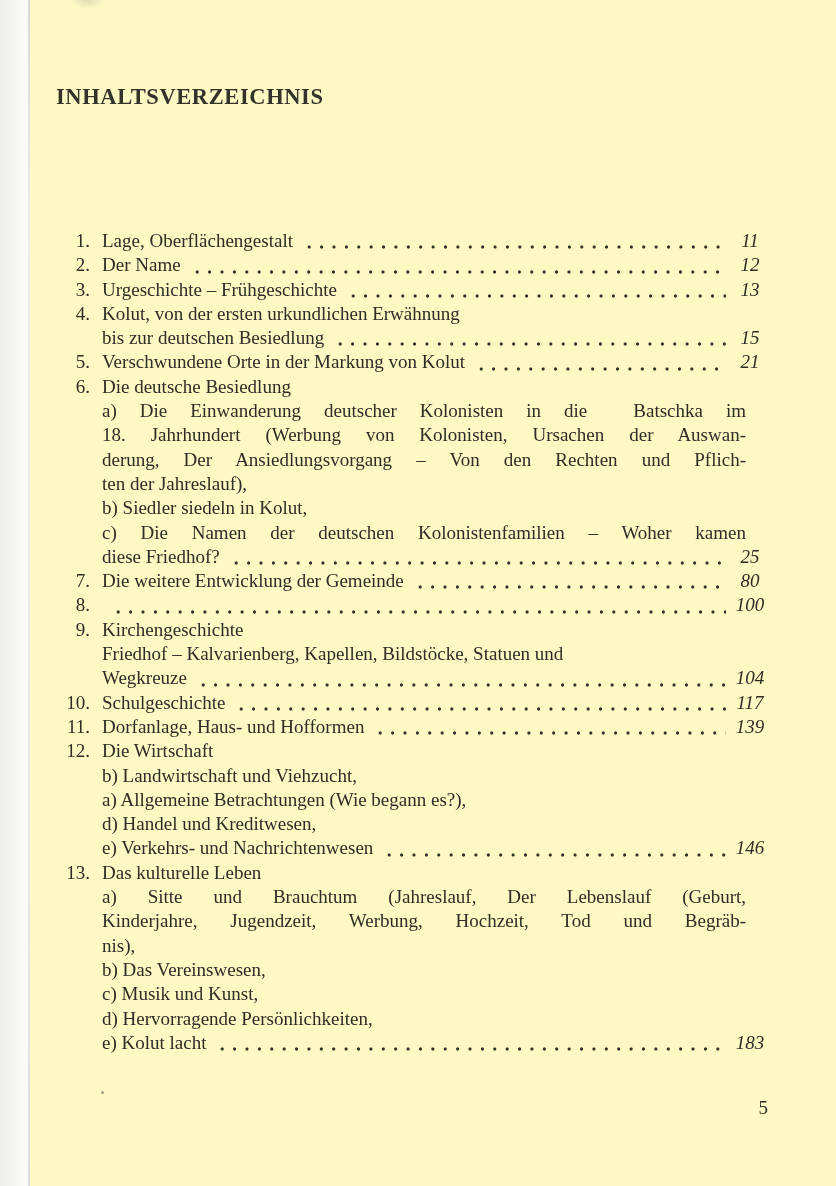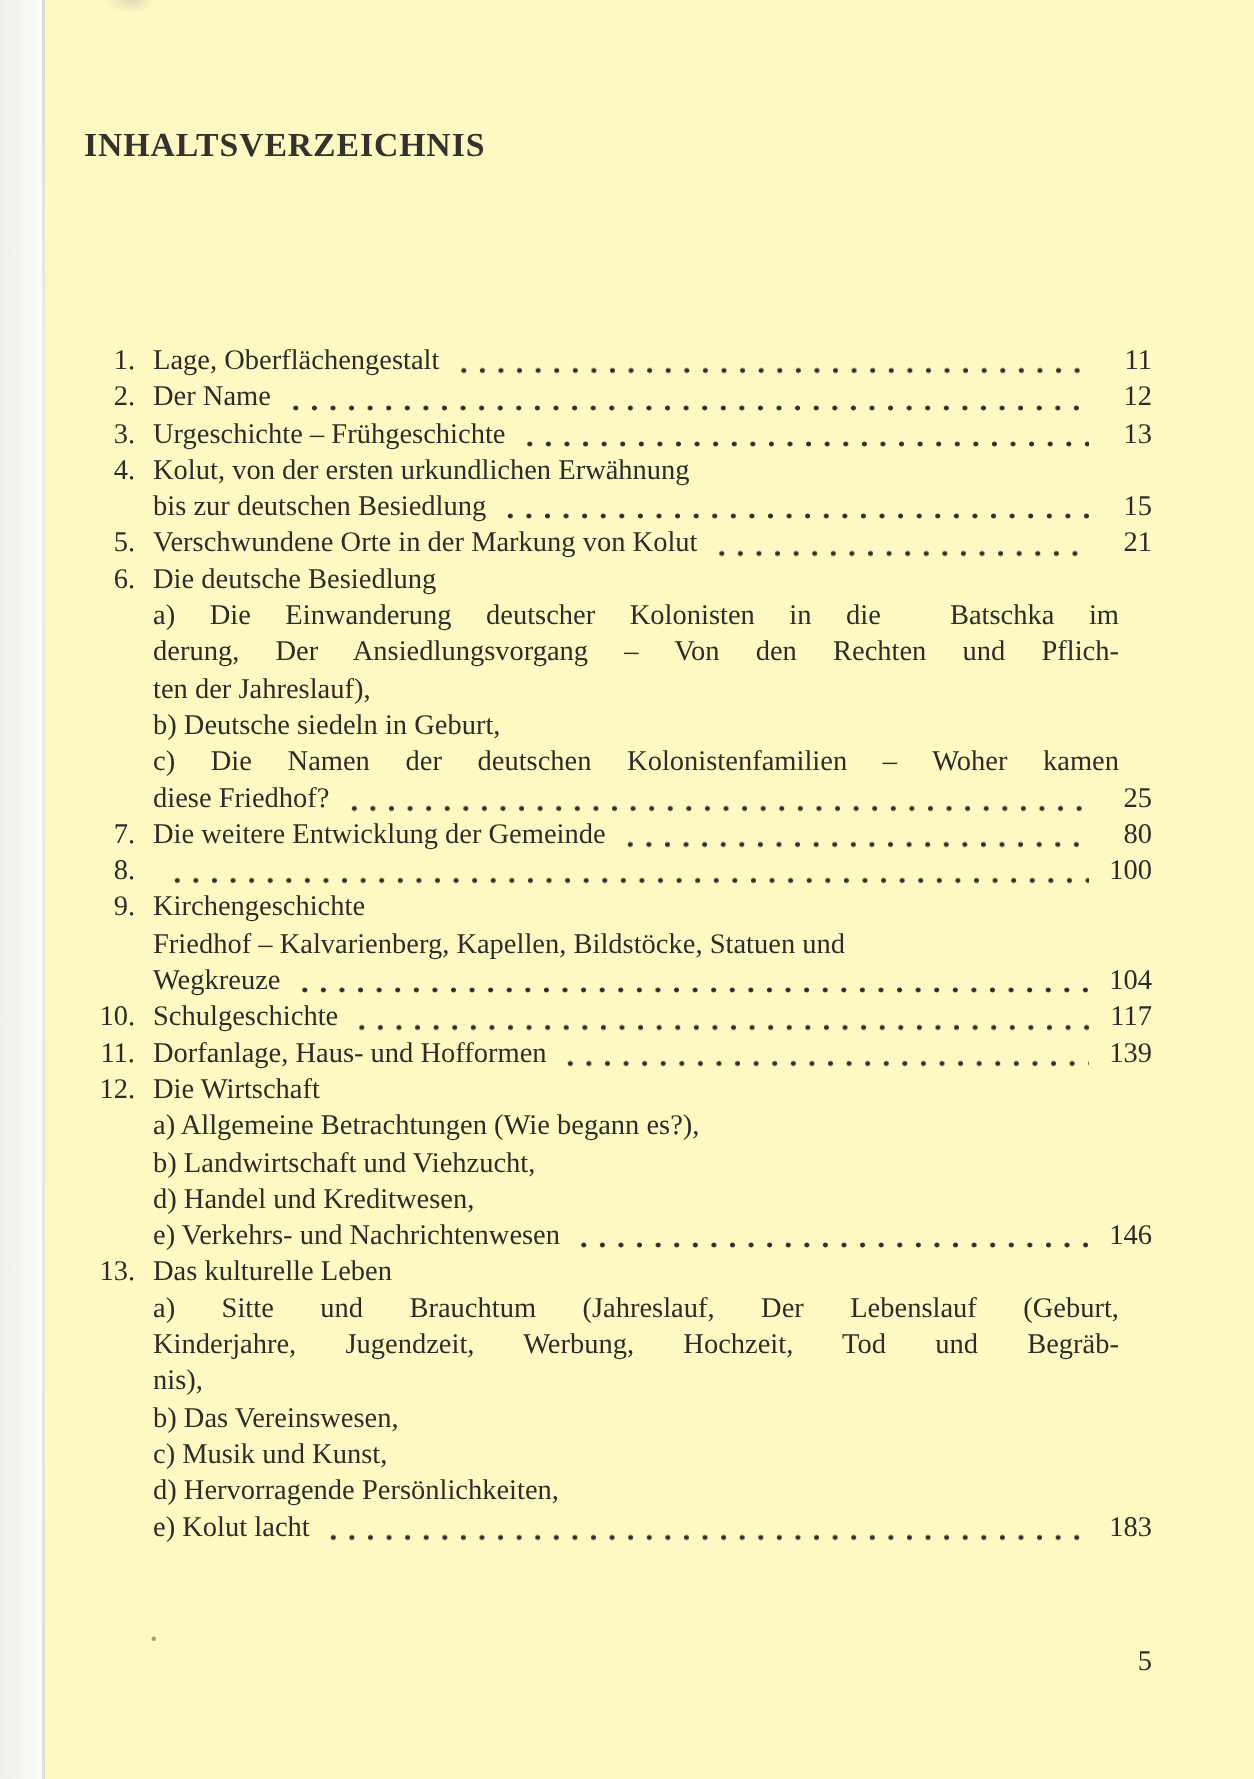--- a/index.html
+++ b/index.html
@@ -56,21 +56,21 @@
     text-align-last: justify;
   }
   .dots {
     flex: 1 1 auto; align-self: stretch;
     margin-left: 8px; margin-right: 6px;
     background-image: radial-gradient(circle at 50% 50%, #32302b 1.35px, rgba(50,48,43,0) 1.9px);
     background-size: 12.4px 4px;
     background-repeat: repeat-x;
     background-position: left 2px bottom 4px;
   }
-  .pg { flex: 0 0 36px; text-align: right; }
+  .pg { flex: 0 0 36px; text-align: center; font-style: italic; }
   .folio {
     position: absolute; left: 56px; top: 1096px; width: 712px;
     text-align: right; font-size: 19px; line-height: 24.3px;
   }
 </style>
 </head>
 <body>
 
 <div class="page">
   <div class="scan-strip"></div>
@@ -115,29 +115,33 @@
       <div class="row nopage">
         <span class="num">6.</span>
         <span class="txt">Die deutsche Besiedlung</span>
       </div>
       <div class="row nopage">
         <span class="num"></span>
         <span class="txt stretch">a) Die Einwanderung deutscher Kolonisten in die&nbsp; Batschka im</span>
       </div>
       <div class="row nopage">
         <span class="num"></span>
+        <span class="txt stretch">18. Jahrhundert (Werbung von Kolonisten, Ursachen der Auswan-</span>
+      </div>
+      <div class="row nopage">
+        <span class="num"></span>
         <span class="txt stretch">derung, Der Ansiedlungsvorgang – Von den Rechten und Pflich-</span>
       </div>
       <div class="row nopage">
         <span class="num"></span>
         <span class="txt">ten der Jahreslauf),</span>
       </div>
       <div class="row nopage">
         <span class="num"></span>
-        <span class="txt">b) Deutsche siedeln in Geburt,</span>
+        <span class="txt">b) Siedler siedeln in Kolut,</span>
       </div>
       <div class="row nopage">
         <span class="num"></span>
         <span class="txt stretch">c) Die Namen der deutschen Kolonistenfamilien – Woher kamen</span>
       </div>
       <div class="row">
         <span class="num"></span>
         <span class="txt">diese Friedhof?</span>
         <span class="dots"></span>
         <span class="pg">25</span>
@@ -178,25 +182,25 @@
         <span class="txt">Dorfanlage, Haus- und Hofformen</span>
         <span class="dots"></span>
         <span class="pg">139</span>
       </div>
       <div class="row nopage">
         <span class="num">12.</span>
         <span class="txt">Die Wirtschaft</span>
       </div>
       <div class="row nopage">
         <span class="num"></span>
+        <span class="txt">b) Landwirtschaft und Viehzucht,</span>
+      </div>
+      <div class="row nopage">
+        <span class="num"></span>
         <span class="txt">a) Allgemeine Betrachtungen (Wie begann es?),</span>
-      </div>
-      <div class="row nopage">
-        <span class="num"></span>
-        <span class="txt">b) Landwirtschaft und Viehzucht,</span>
       </div>
       <div class="row nopage">
         <span class="num"></span>
         <span class="txt">d) Handel und Kreditwesen,</span>
       </div>
       <div class="row">
         <span class="num"></span>
         <span class="txt">e) Verkehrs- und Nachrichtenwesen</span>
         <span class="dots"></span>
         <span class="pg">146</span>

